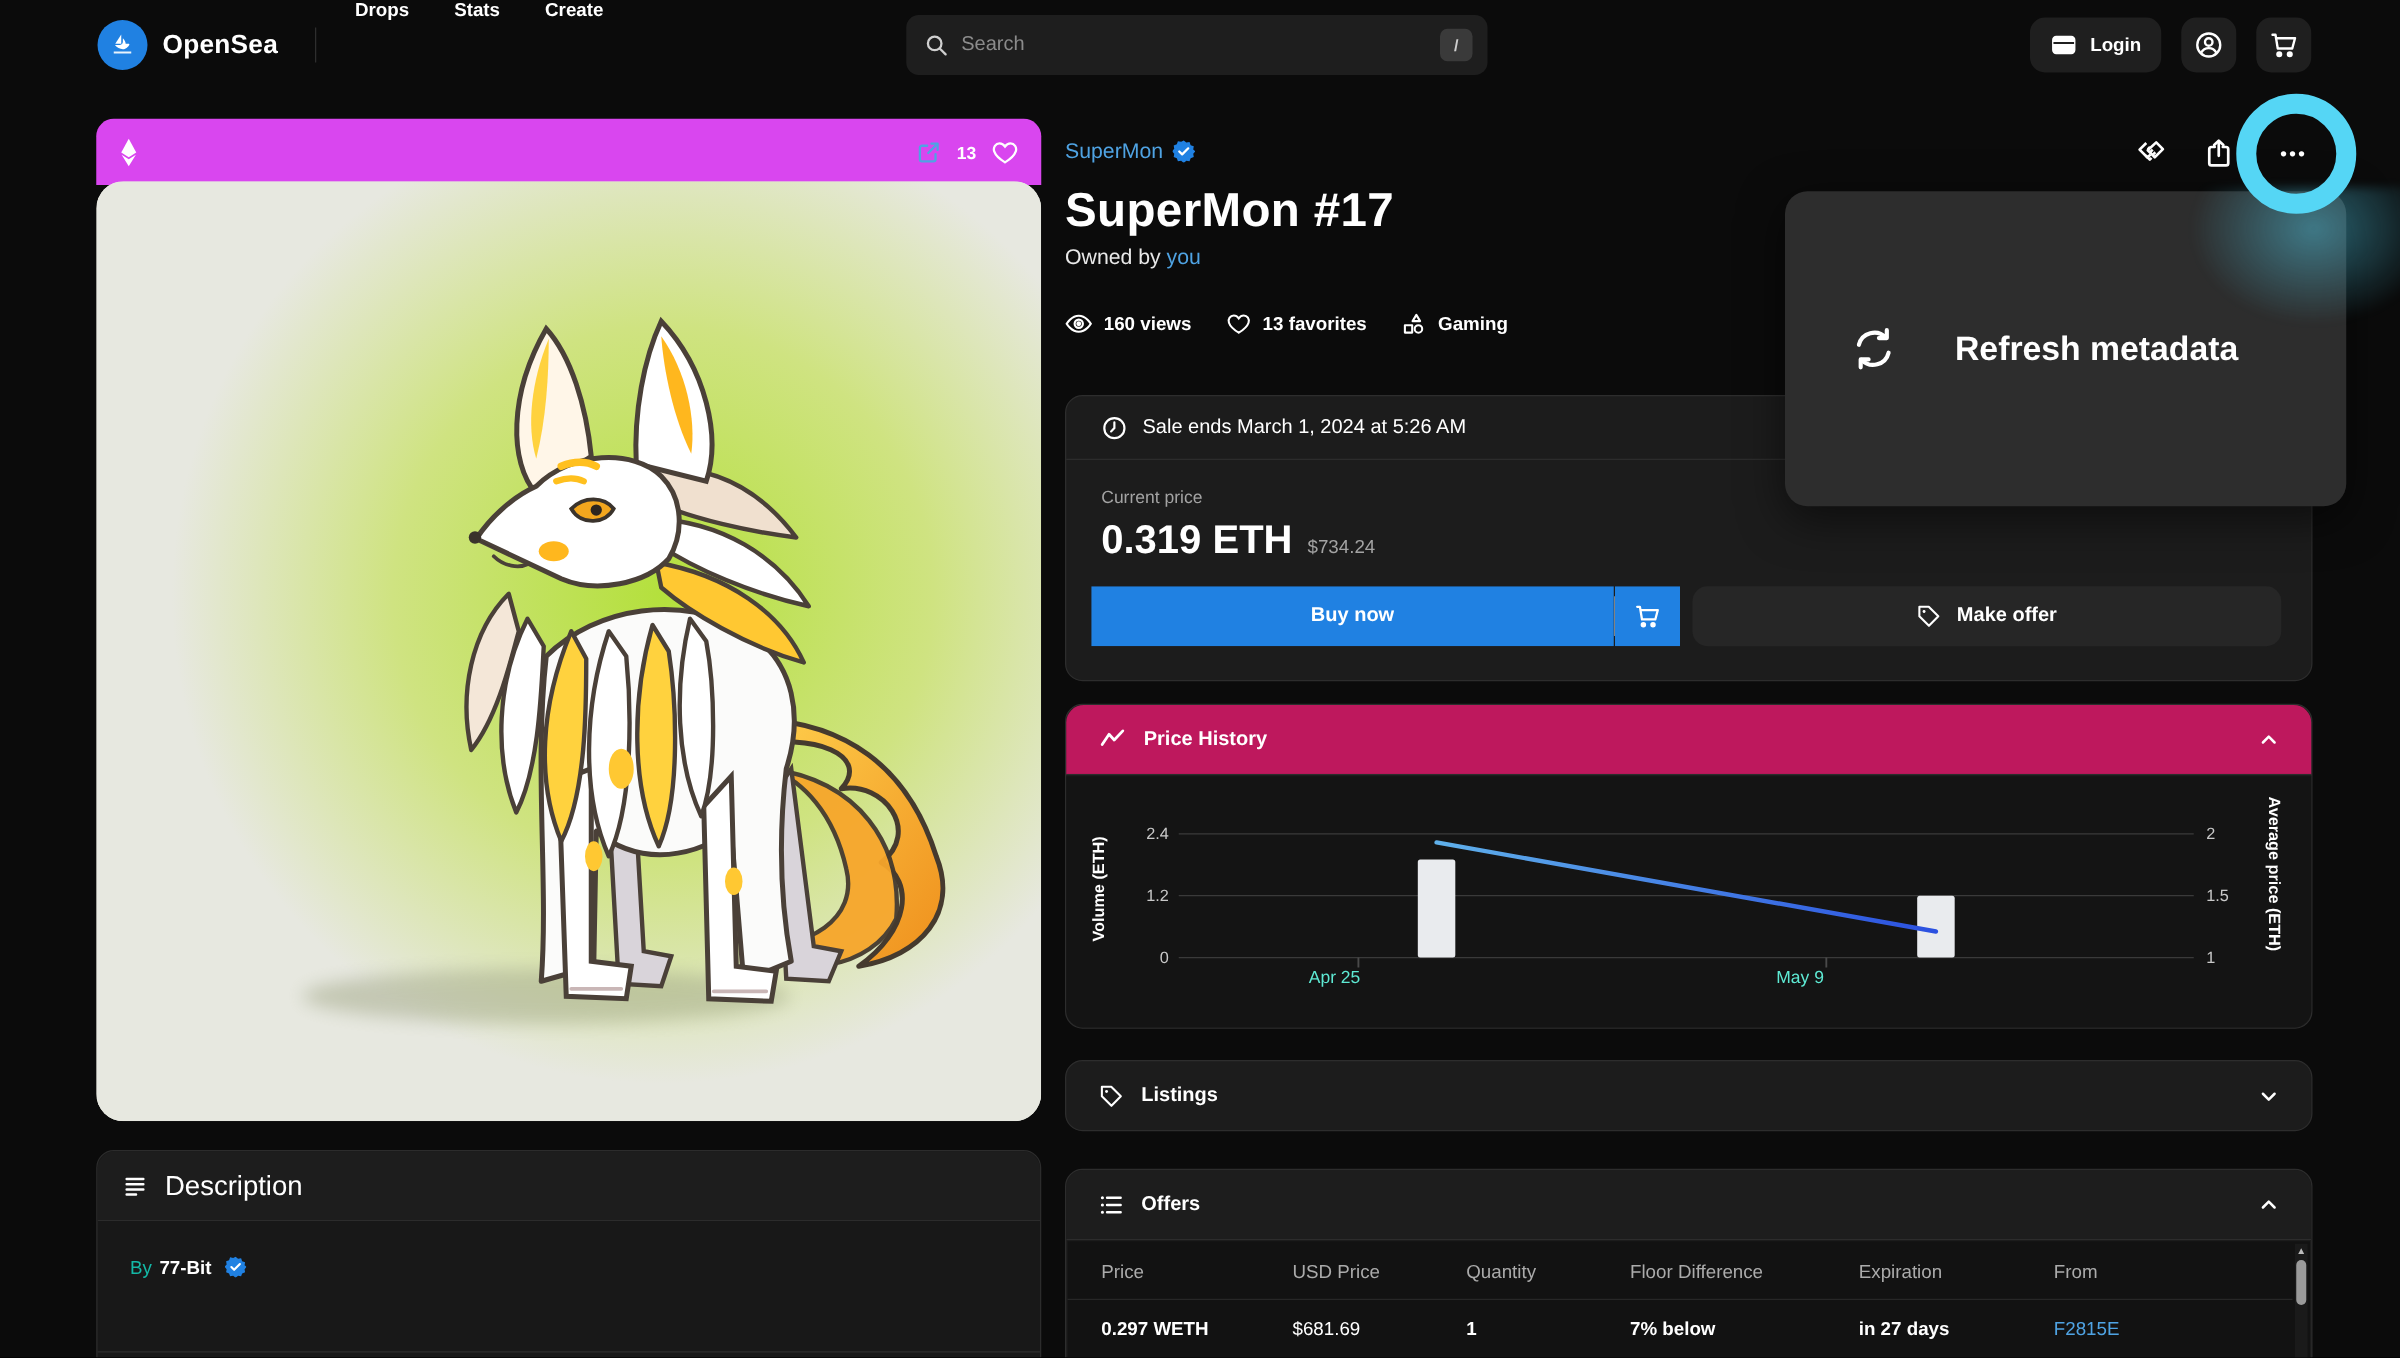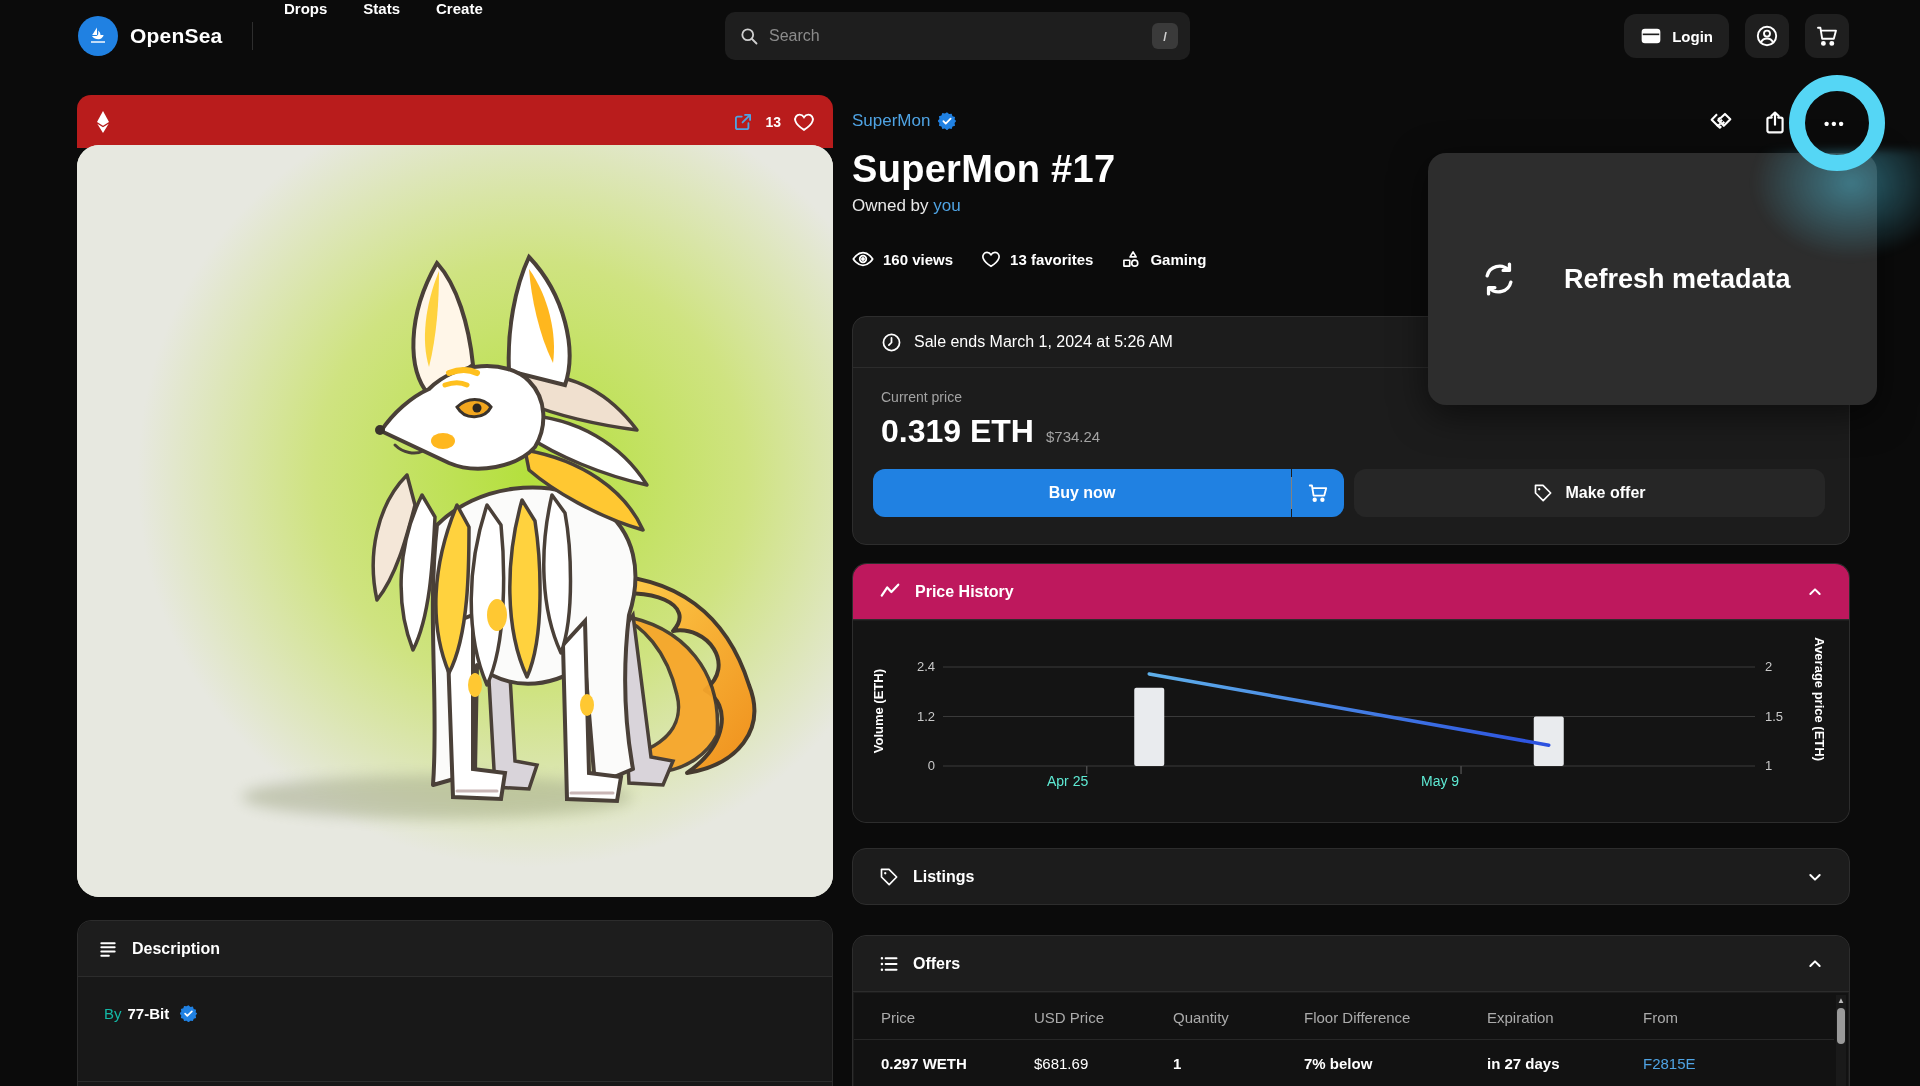--- a/index.html
+++ b/index.html
@@ -18,29 +18,29 @@
   .searchbar { position:absolute; left:725px; top:12px; width:465px; height:48px; background:#1e1e1e; border-radius:10px; display:flex; align-items:center; padding:0 12px 0 14px; }
   .searchbar input { flex:1; background:transparent; border:none; outline:none; color:#e8e8e8; font-size:16px; font-family:inherit; margin-left:10px; }
   .searchbar input::placeholder { color:#8b8b8b; }
   .slash-key { width:26px; height:26px; background:#3a3a3a; color:#cfcfcf; border-radius:6px; font-size:13px; display:flex; align-items:center; justify-content:center; font-weight:600; }
   .nav-right { position:absolute; right:71px; top:14px; display:flex; gap:16px; }
   .nav-btn { height:44px; background:#1f1f1f; border-radius:12px; display:flex; align-items:center; justify-content:center; cursor:pointer; }
   .nav-btn.login { padding:0 16px; gap:10px; font-size:15px; font-weight:700; }
   .nav-btn.square { width:44px; }
 
   
-  .media-header { position:absolute; left:77px; top:95px; width:756px; height:53px; background:#b91c1c; border-radius:14px 14px 0 0; display:flex; align-items:center; padding:0 18px; }
+  .media-header { position:absolute; left:77px; top:95px; width:756px; height:53px; background:#d946ef; border-radius:14px 14px 0 0; display:flex; align-items:center; padding:0 18px; }
   .media-header-right { margin-left:auto; display:flex; align-items:center; gap:12px; }
   .fav-count { font-size:14px; font-weight:700; color:#fff; }
   .media-image { position:absolute; left:77px; top:145px; width:756px; height:752px; border-radius:22px; overflow:hidden; }
 
   
   .desc-card { position:absolute; left:77px; top:920px; width:756px; height:220px; background:#181818; border:1px solid #2c2c2c; border-radius:14px 14px 0 0; }
   .desc-head { height:56px; display:flex; align-items:center; gap:14px; padding:0 20px; background:#1d1d1d; border-radius:14px 14px 0 0; border-bottom:1px solid #2c2c2c; }
-  .desc-head .ttl { font-size:16px; font-weight:700; }
+  .desc-head .ttl { font-size:22px; font-weight:400; }
   .desc-body { padding:28px 26px; font-size:15px; }
   .desc-by { color:#14b8a6; }
   .desc-creator { color:#fff; font-weight:700; margin-left:6px; }
   .desc-rule { position:absolute; left:0; right:0; top:160px; height:1px; background:#2c2c2c; }
 
   
   .collection-row { position:absolute; left:852px; top:111px; display:flex; align-items:center; gap:8px; }
   .collection-link { color:#4fa3e3; font-size:17px; font-weight:400; cursor:pointer; }
   .item-title { position:absolute; left:852px; top:148px; font-size:38px; font-weight:700; letter-spacing:.3px; }
   .owned-row { position:absolute; left:852px; top:196px; font-size:17px; color:#e9e9e9; }
@@ -52,21 +52,21 @@
   .card-head { height:56px; display:flex; align-items:center; gap:14px; padding:0 26px; font-size:16px; font-weight:700; }
   .card-head .chev { margin-left:auto; }
 
   .sale-card { left:852px; top:316px; width:998px; height:229px; }
   .sale-head { height:51px; display:flex; align-items:center; gap:12px; padding:0 28px; font-size:16px; border-bottom:1px solid #2c2c2c; }
   .price-label { position:absolute; left:28px; top:72px; font-size:14px; color:#a3a3a3; }
   .price-row { position:absolute; left:28px; top:96px; display:flex; align-items:baseline; gap:12px; }
   .price-eth { font-size:32px; font-weight:700; }
   .price-usd { font-size:15px; color:#a3a3a3; }
   .btn-row { position:absolute; left:20px; top:152px; display:flex; gap:10px; }
-  .buy-group { display:flex; width:471px; height:48px; border-radius:12px; overflow:hidden; cursor:pointer; }
+  .buy-group { display:flex; width:471px; height:48px; border-radius:0; overflow:hidden; cursor:pointer; }
   .buy-main { flex:1; background:#2081e2; display:flex; align-items:center; justify-content:center; font-size:16px; font-weight:700; }
   .buy-sep { width:1px; background:rgba(255,255,255,.45); margin:8px 0; background-clip:content-box; }
   .buy-cart { width:52px; background:#2081e2; display:flex; align-items:center; justify-content:center; }
   .offer-btn { width:471px; height:48px; border-radius:12px; background:#262626; display:flex; align-items:center; justify-content:center; gap:12px; font-size:16px; font-weight:700; cursor:pointer; }
 
   .ph-card { left:852px; top:563px; width:998px; height:260px; }
   .ph-head { border-bottom:1px solid #2c2c2c; border-radius:14px 14px 0 0; background:#be185d;text-align:right; }
   .ph-body { position:absolute; left:0; top:57px; right:0; bottom:0; background:#141414; border-radius:0 0 14px 14px; }
   .ph-chart { position:absolute; left:0; top:0; width:996px; height:203px; }
   .tick { position:absolute; font-size:13px; color:#c9c9c9; }

